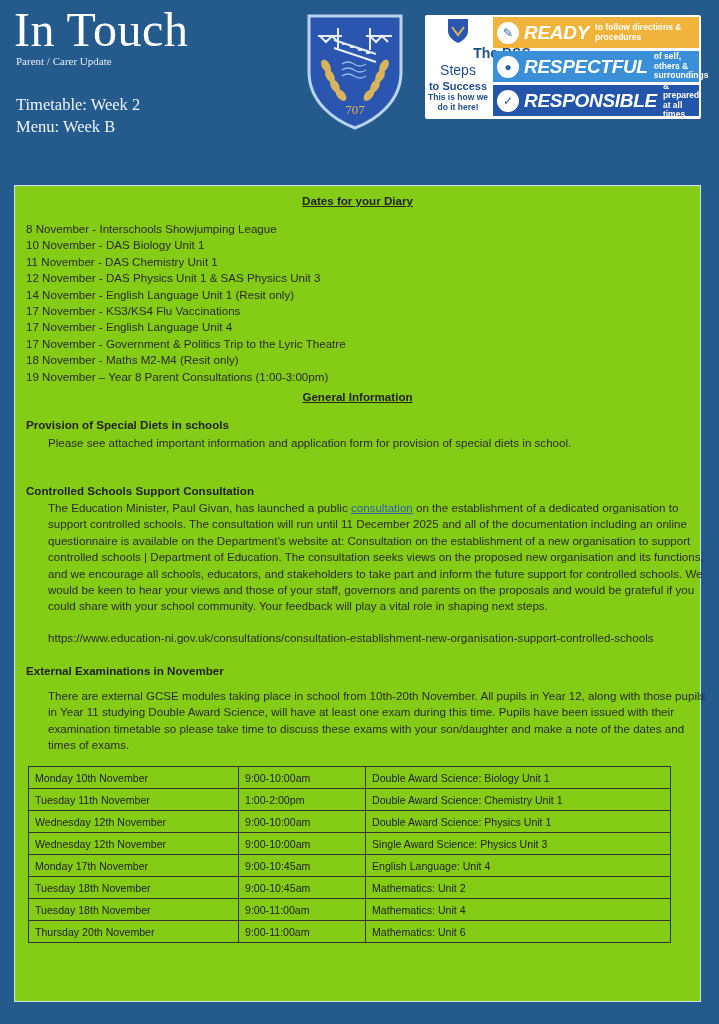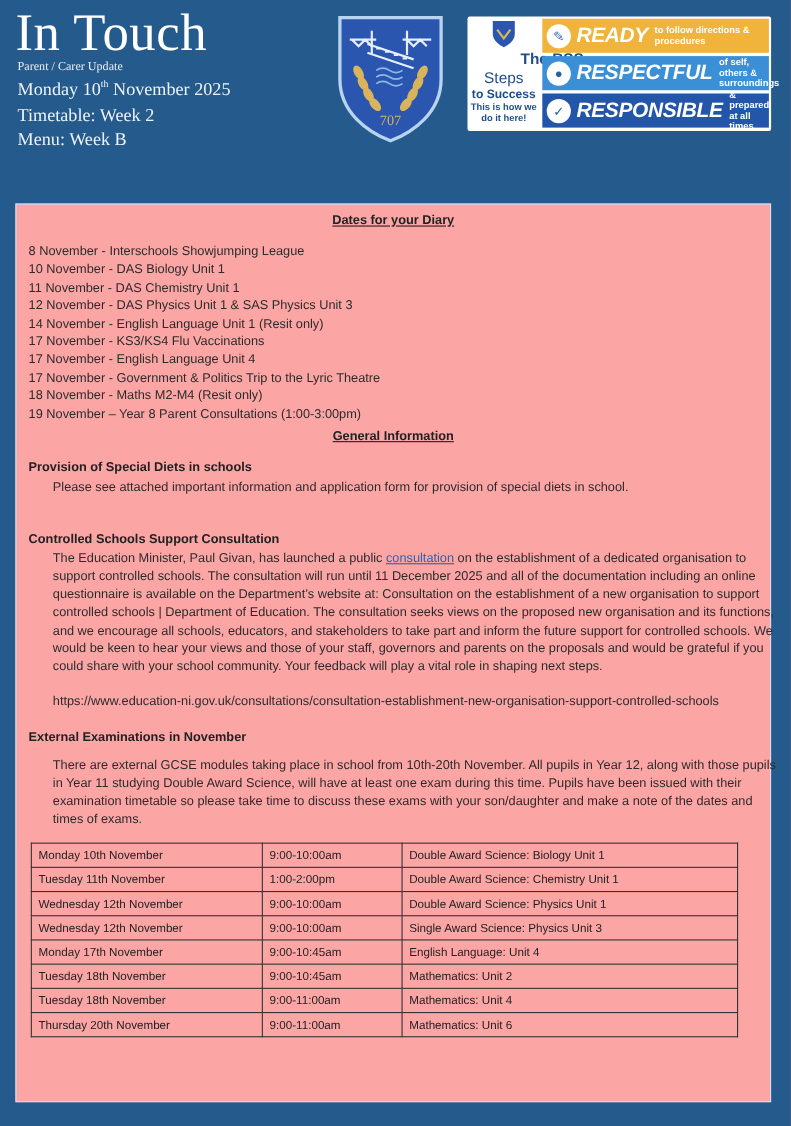--- a/index.html
+++ b/index.html
@@ -54,21 +54,21 @@
   .step-desc {
     color: #fff; font-size: 8.5px; line-height: 9.5px; margin-left: 6px; font-weight: bold;
   }
   .mission {
     position: absolute; left: 30px; top: 141px; width: 665px;
     font-family: "Liberation Serif", serif; color: #e4ebf4;
     font-size: 13px; line-height: 16px; text-align: center;
   }
   .panel {
     position: absolute; left: 14px; top: 185px; width: 685px; height: 815px;
-    background: #fca5a5; border: 1px solid #cfe0f0;
+    background: #84cc16; border: 1px solid #cfe0f0;
     color: #2b2b2b; font-size: 11.6px;
   }
   .sec-head {
     position: absolute; left: 0; width: 685px; text-align: center;
     font-weight: bold; text-decoration: underline; font-size: 11.6px; color: #222;
   }
   .diary { position: absolute; left: 11px; top: 35px; line-height: 16.4px; }
   .diary div { white-space: nowrap; }
   .sub-head { position: absolute; left: 11px; font-weight: bold; color: #222; }
   .para { position: absolute; left: 11px; width: 666px; line-height: 16.4px; margin-left: 22px; }
@@ -82,21 +82,20 @@
   }
   .exam-table td:nth-child(1) { width: 197px; }
   .exam-table td:nth-child(2) { width: 114px; }
 </style>
 </head>
 <body>
 
 <div class="header">
   <div class="title">In Touch</div>
   <div class="subtitle">Parent / Carer Update</div>
-  <div class="meta" style="top:71px"><span>Monday 10</span><sup>th</sup><span> November 2025</span></div>
   <div class="meta" style="top:95px">Timetable: Week 2</div>
   <div class="meta" style="top:117px">Menu: Week B</div>
 
   <svg class="crest" viewBox="0 0 98 116">
     <path d="M3 2 H95 V58 C95 88 70 106 49 114 C28 106 3 88 3 58 Z" fill="#2a56b0" stroke="#b9d4f0" stroke-width="3"></path>
     <g stroke="#e6eef8" stroke-width="2" fill="none">
       <path d="M12 22 H36 M60 22 H86 M14 22 L20 28 L26 22 L32 28 M64 22 L70 28 L76 22 L82 28"></path>
       <path d="M32 14 V36 M64 14 V36 M28 26 L70 40 M28 34 L70 48"></path>
       <path d="M36 30 h4 M44 33 h4 M52 36 h4 M60 39 h4"></path>
     </g>

